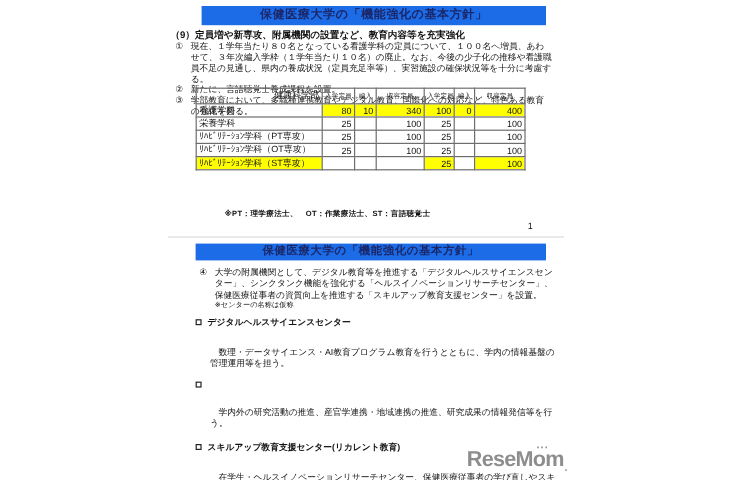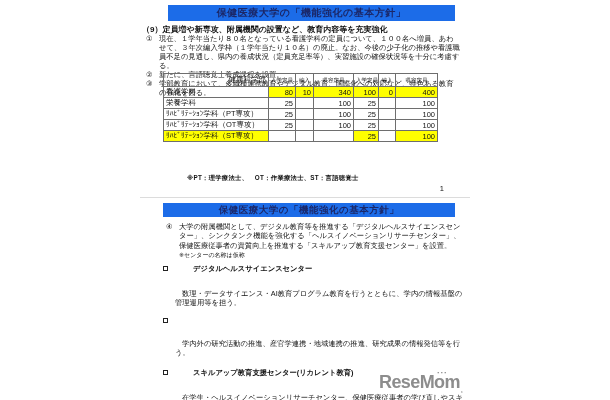--- a/index.html
+++ b/index.html
@@ -70,30 +70,30 @@
   .s2-item {
     position:absolute; left:166px; top:222px; width:296px;
     font-size:7.3px; line-height:9.3px;
   }
   .s2-note { font-size:6px; padding-left:13px; margin-top:1px; font-weight:normal; }
   .s2-sections {
     position:absolute; left:163px; top:264px; width:302px;
     font-size:7.3px; line-height:9px;
   }
   .section { margin-bottom:11px; }
-  .sec-title { font-weight:bold; display:flex; align-items:center;gap:20px; }
+  .sec-title { font-weight:bold; display:flex; align-items:center; }
   .sq-bullet {
     display:inline-block; width:5px; height:5px;
     border:1.2px solid #222; margin-right:5px; flex:0 0 auto;
   }
   .sec-body { padding-left:12px; text-indent:7px; margin-top:16px; }
 
   
   .logo {
-    position:absolute; left:379px; top:372px;
+    position:absolute; left:389px; top:372px;
     font-size:18px; font-weight:bold; color:#8d8d8d;
     letter-spacing:-0.6px;
   }
   .logo .dots { position:absolute; top:-4px; left:58px; font-size:9px; letter-spacing:0.5px; color:#8d8d8d; }
   .logo .dots::before { content:"\00B7\00B7\00B7"; }
   .logo .tm { position:absolute; bottom:-2px; right:-6px; font-size:6px; color:#8d8d8d; }
   .logo .tm::before { content:"\3002"; }
 </style>
 </head>
 <body>

